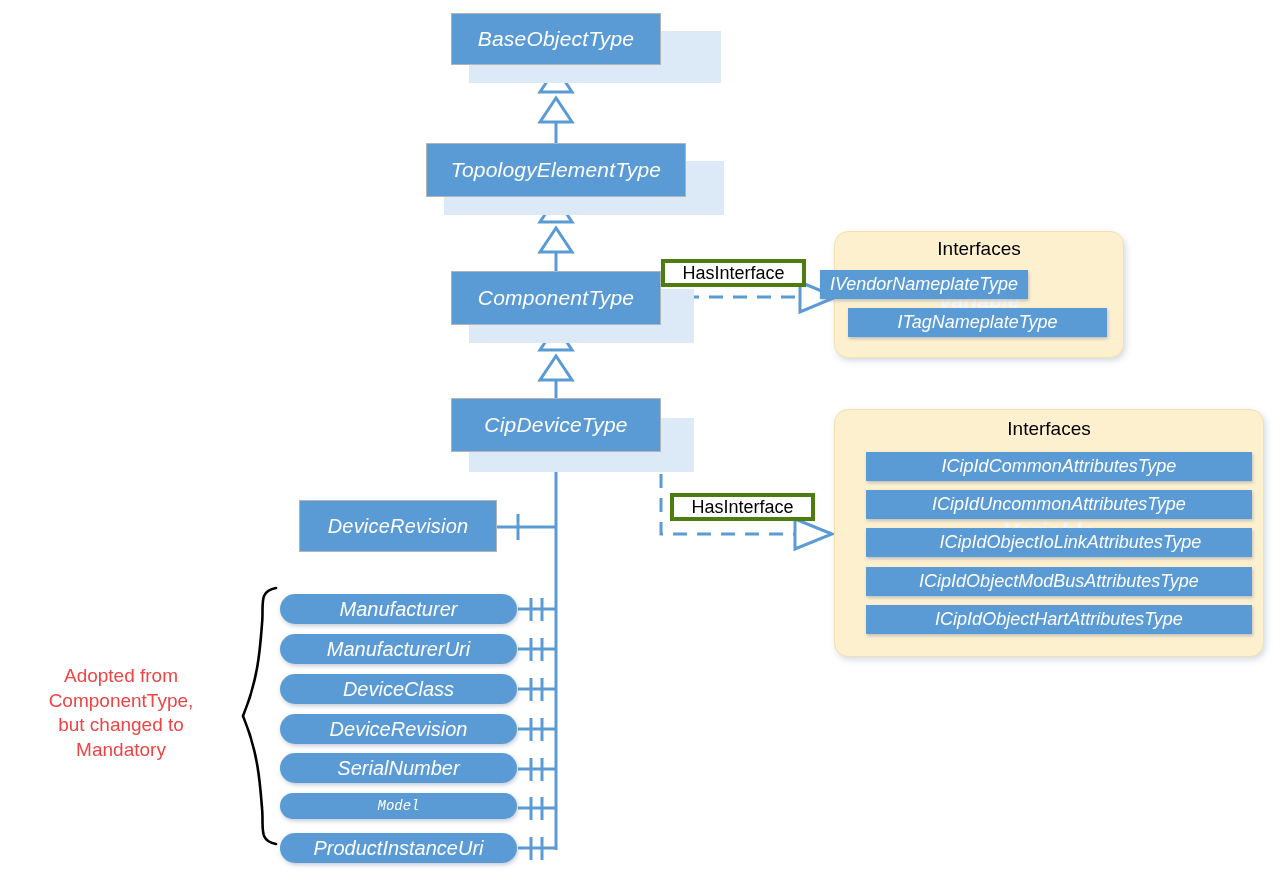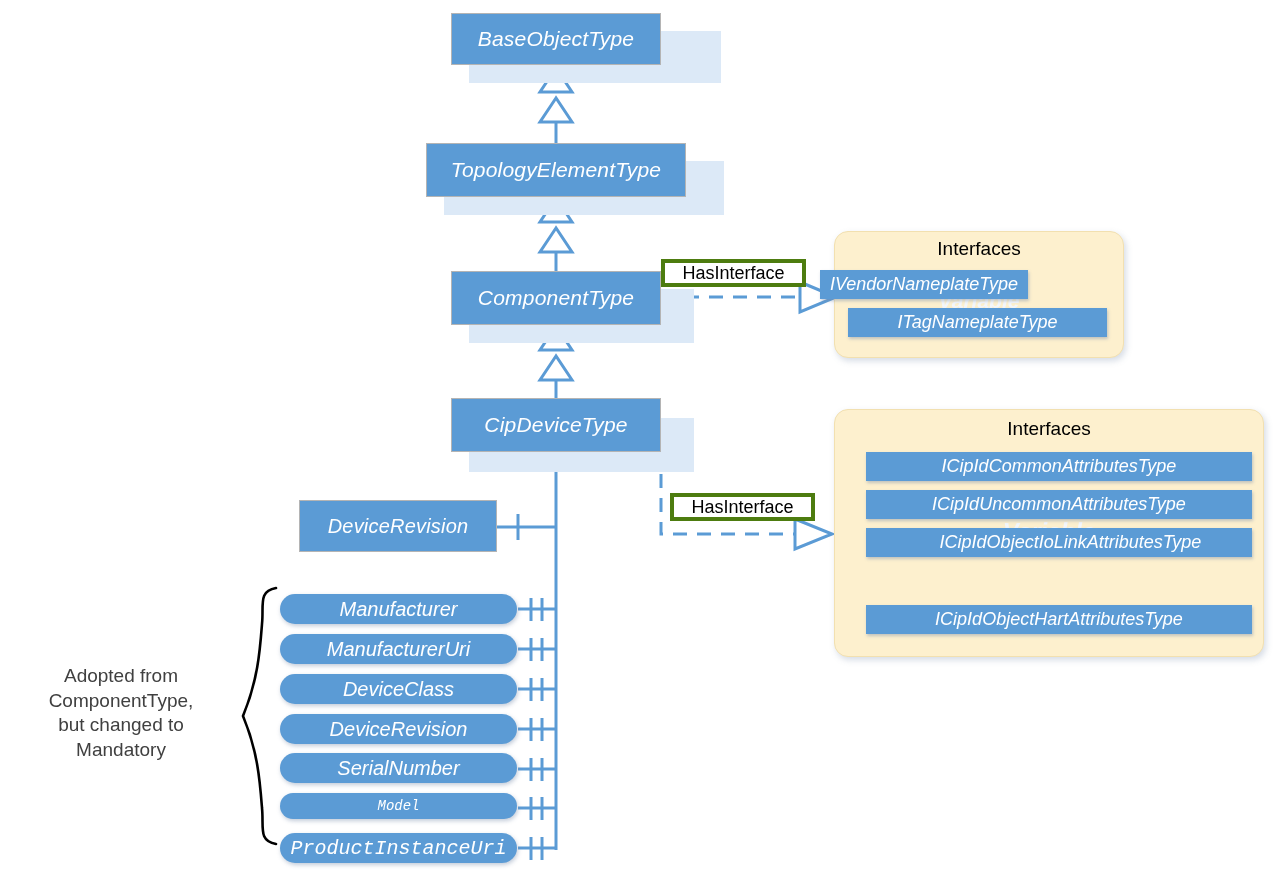--- a/index.html
+++ b/index.html
@@ -108,21 +108,21 @@
     font-style: normal;
     display: flex;
     align-items: center;
     justify-content: center;
     white-space: nowrap;
     z-index: 8;
     padding: 0 6px;
   }
   .note {
     position: absolute;
-    color: #404040;
+    color: #ef4444;
     text-align: center;
     line-height: 1.30;
     font-style: normal;
     z-index: 7;
     white-space: pre-line;
   }
 </style>
 </head>
 <body>
 
@@ -238,28 +238,29 @@
   <div class="iface" style="left:820px; top:270px; width:208px; height:29px; font-size:18px;">IVendorNameplateType</div>
   <div class="iface" style="left:848px; top:308px; width:259px; height:29px; font-size:18px;">ITagNameplateType</div>
 
   <div class="panel" style="left:834px; top:409px; width:430px; height:248px;">
     <div class="panel-title" style="top:8px; font-size:19px;">Interfaces</div>
   </div>
   <div class="watermark" style="left:834px; top:518px; width:430px; font-size:24px;">Variable</div>
   <div class="iface" style="left:866px; top:452px; width:386px; height:29px; font-size:18px;">ICipIdCommonAttributesType</div>
   <div class="iface" style="left:866px; top:490px; width:386px; height:29px; font-size:18px;">ICipIdUncommonAttributesType</div>
   <div class="iface" style="left:866px; top:528px; width:386px; height:29px; font-size:18px;padding-left:23px;">ICipIdObjectIoLinkAttributesType</div>
+  <div class="iface" style="left:866px; top:567px; width:386px; height:29px; font-size:18px;">ICipIdObjectModBusAttributesType</div>
   <div class="iface" style="left:866px; top:605px; width:386px; height:29px; font-size:18px;">ICipIdObjectHartAttributesType</div>
 
   <div class="pill" style="left:280px; top:594px; width:237px; height:30px; font-size:20px;">Manufacturer</div>
   <div class="pill" style="left:280px; top:634px; width:237px; height:30px; font-size:20px;">ManufacturerUri</div>
   <div class="pill" style="left:280px; top:674px; width:237px; height:30px; font-size:20px;">DeviceClass</div>
   <div class="pill" style="left:280px; top:714px; width:237px; height:30px; font-size:20px;">DeviceRevision</div>
   <div class="pill" style="left:280px; top:753px; width:237px; height:30px; font-size:20px;">SerialNumber</div>
   <div class="pill" style="left:280px; top:793px; width:237px; height:26px; font-size:14px;font-family:Liberation Mono, monospace;">Model</div>
-  <div class="pill" style="left:280px; top:833px; width:237px; height:30px; font-size:20px;font-family:Liberation Mono, monospace;">ProductInstanceUri</div>
+  <div class="pill" style="left:280px; top:833px; width:237px; height:30px; font-size:20px;">ProductInstanceUri</div>
 
   <div class="note" style="left:8px; top:664px; width:226px; font-size:19px;">Adopted from
 ComponentType,
 but changed to
 Mandatory</div>
 
 </div>
 
 </body></html>

